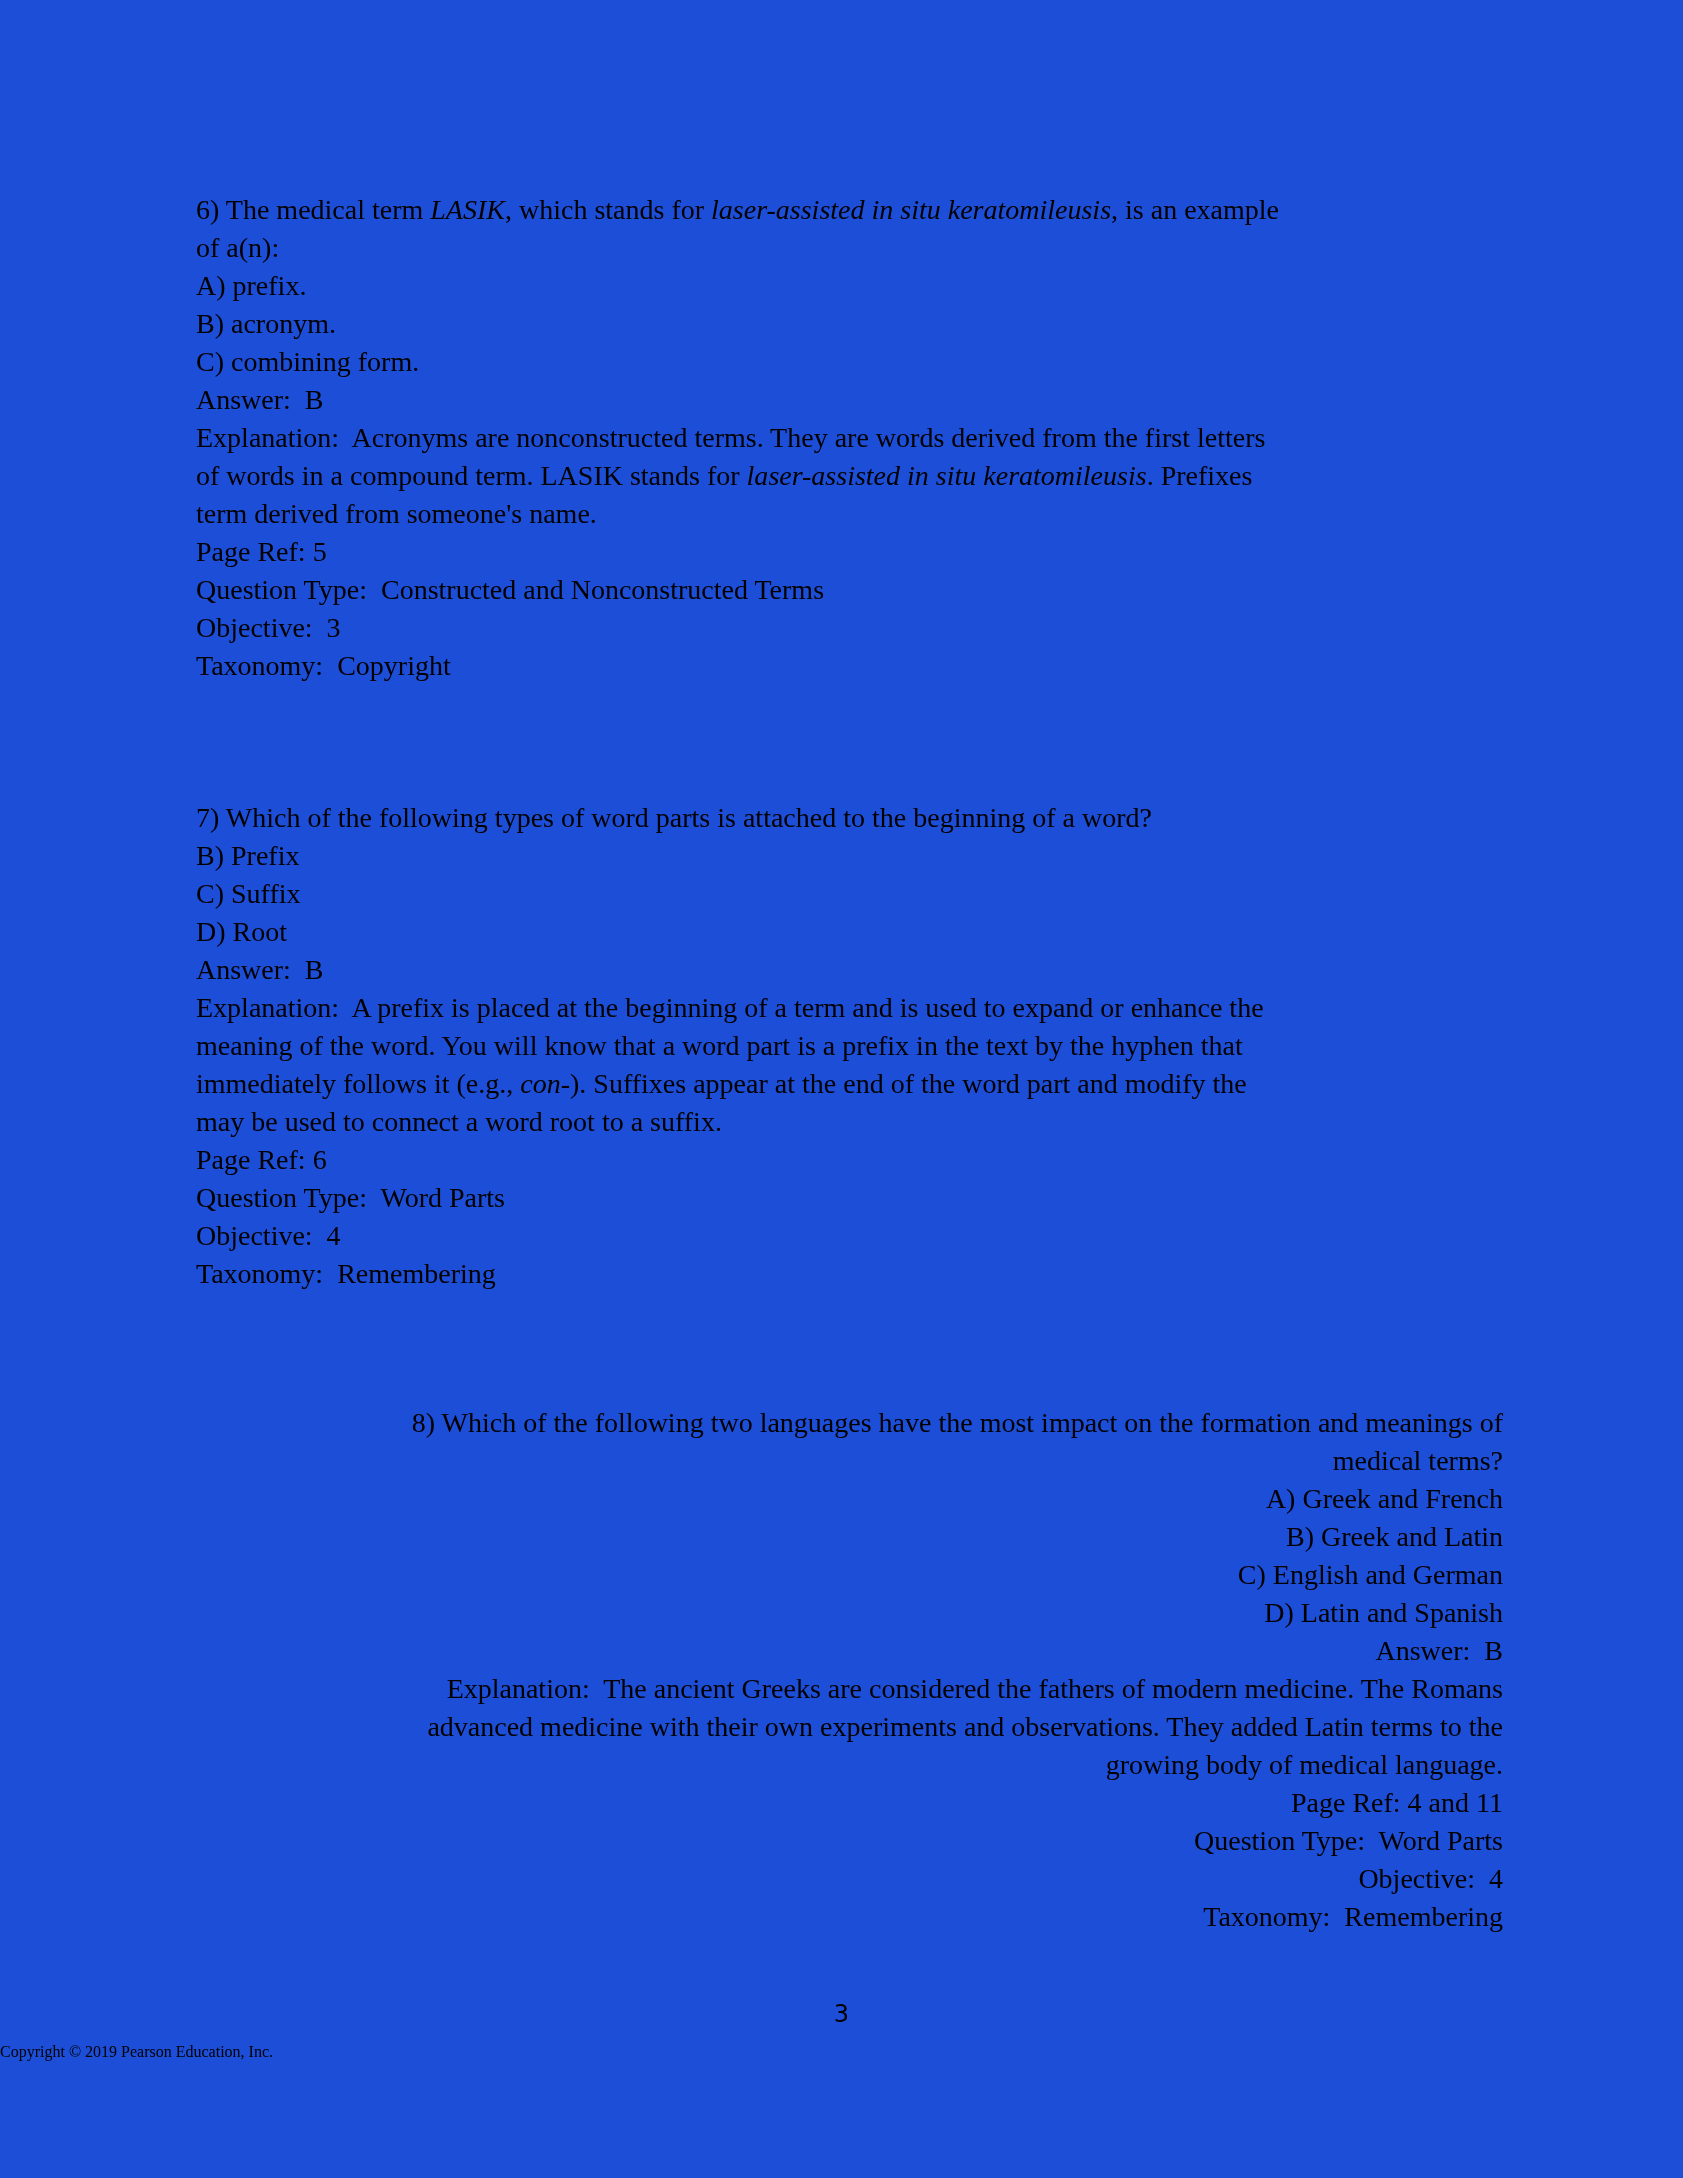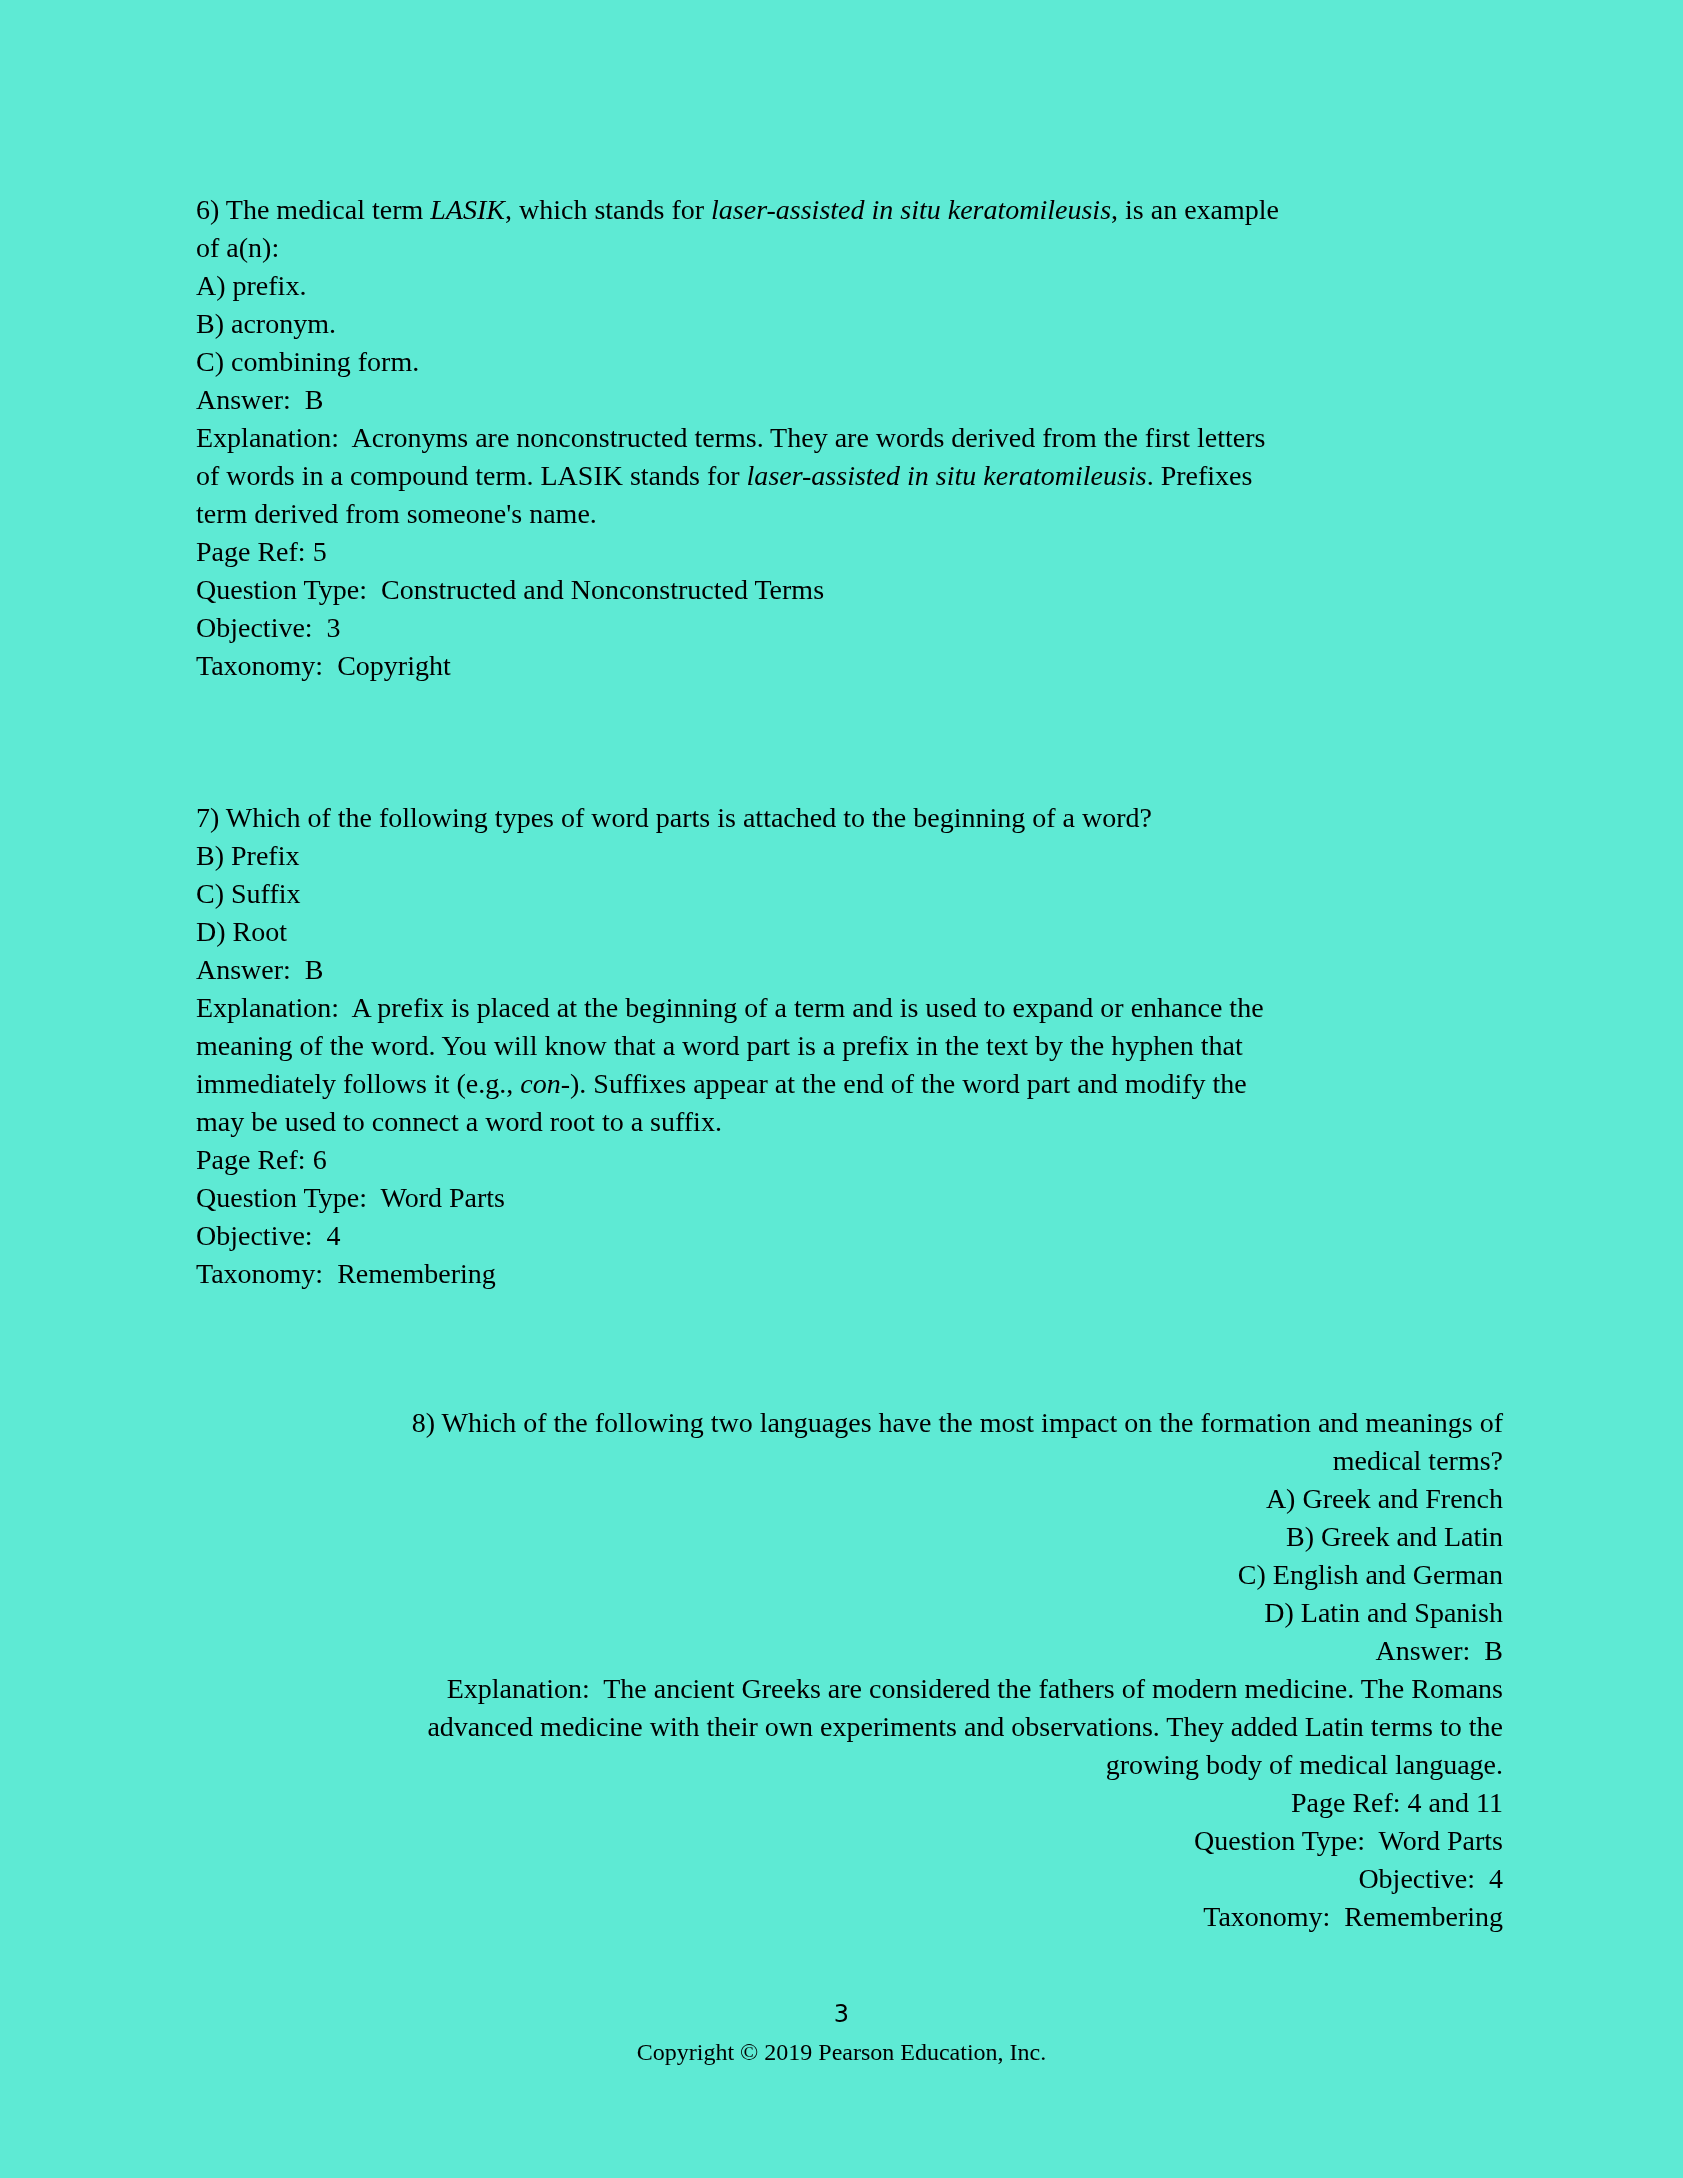--- a/index.html
+++ b/index.html
@@ -1,40 +1,39 @@
 <!DOCTYPE html>
 <html><head>
   <meta charset="utf-8">
   <style>
     html, body { margin: 0; padding: 0; background: #ffffff; }
     body { width: 1683px; height: 2178px; position: relative; overflow: hidden; }
-    .page { position: absolute; left: 0; top: 0; width: 1683px; height: 2178px; background: #5eead4; }
+    .page { position: absolute; left: 0; top: 0; width: 1683px; height: 2178px; background: #1d4ed8; }
     .qblock {
       position: absolute;
       left: 196px;
       width: 1307px;
       font-family: "Liberation Serif", serif;
       font-size: 28px;
       line-height: 38px;
       color: #000000;
     }
     .line { white-space: pre; display: block; height: 38px; }
     .it { font-style: italic; }
     .bi { font-style: italic; font-weight: normal; }
     .footer-num {
       position: absolute; left: 0; width: 1683px; top: 1997px;
       text-align: center;
       font-family: "DejaVu Sans", sans-serif;
       font-size: 24px; line-height: 34px; color: #000;
     }
     .footer-copy {
       position: absolute; left: 0; width: 1683px; top: 2036px;
-      text-align: center;
       font-family: "Liberation Serif", serif;
-      font-size: 24px; line-height: 32px; color: #000;
+      font-size: 16px; line-height: 32px; color: #000;
     }
   </style>
 </head>
 <body>
 
 <div class="page">
 
   <div class="qblock" style="top:191px;">
     <span class="line"><span>6) The medical term </span><span class="it">LASIK</span><span>, which stands for </span><span class="it">laser-assisted in situ keratomileusis</span><span>, is an example</span></span>
     <span class="line">of a(n):</span>

